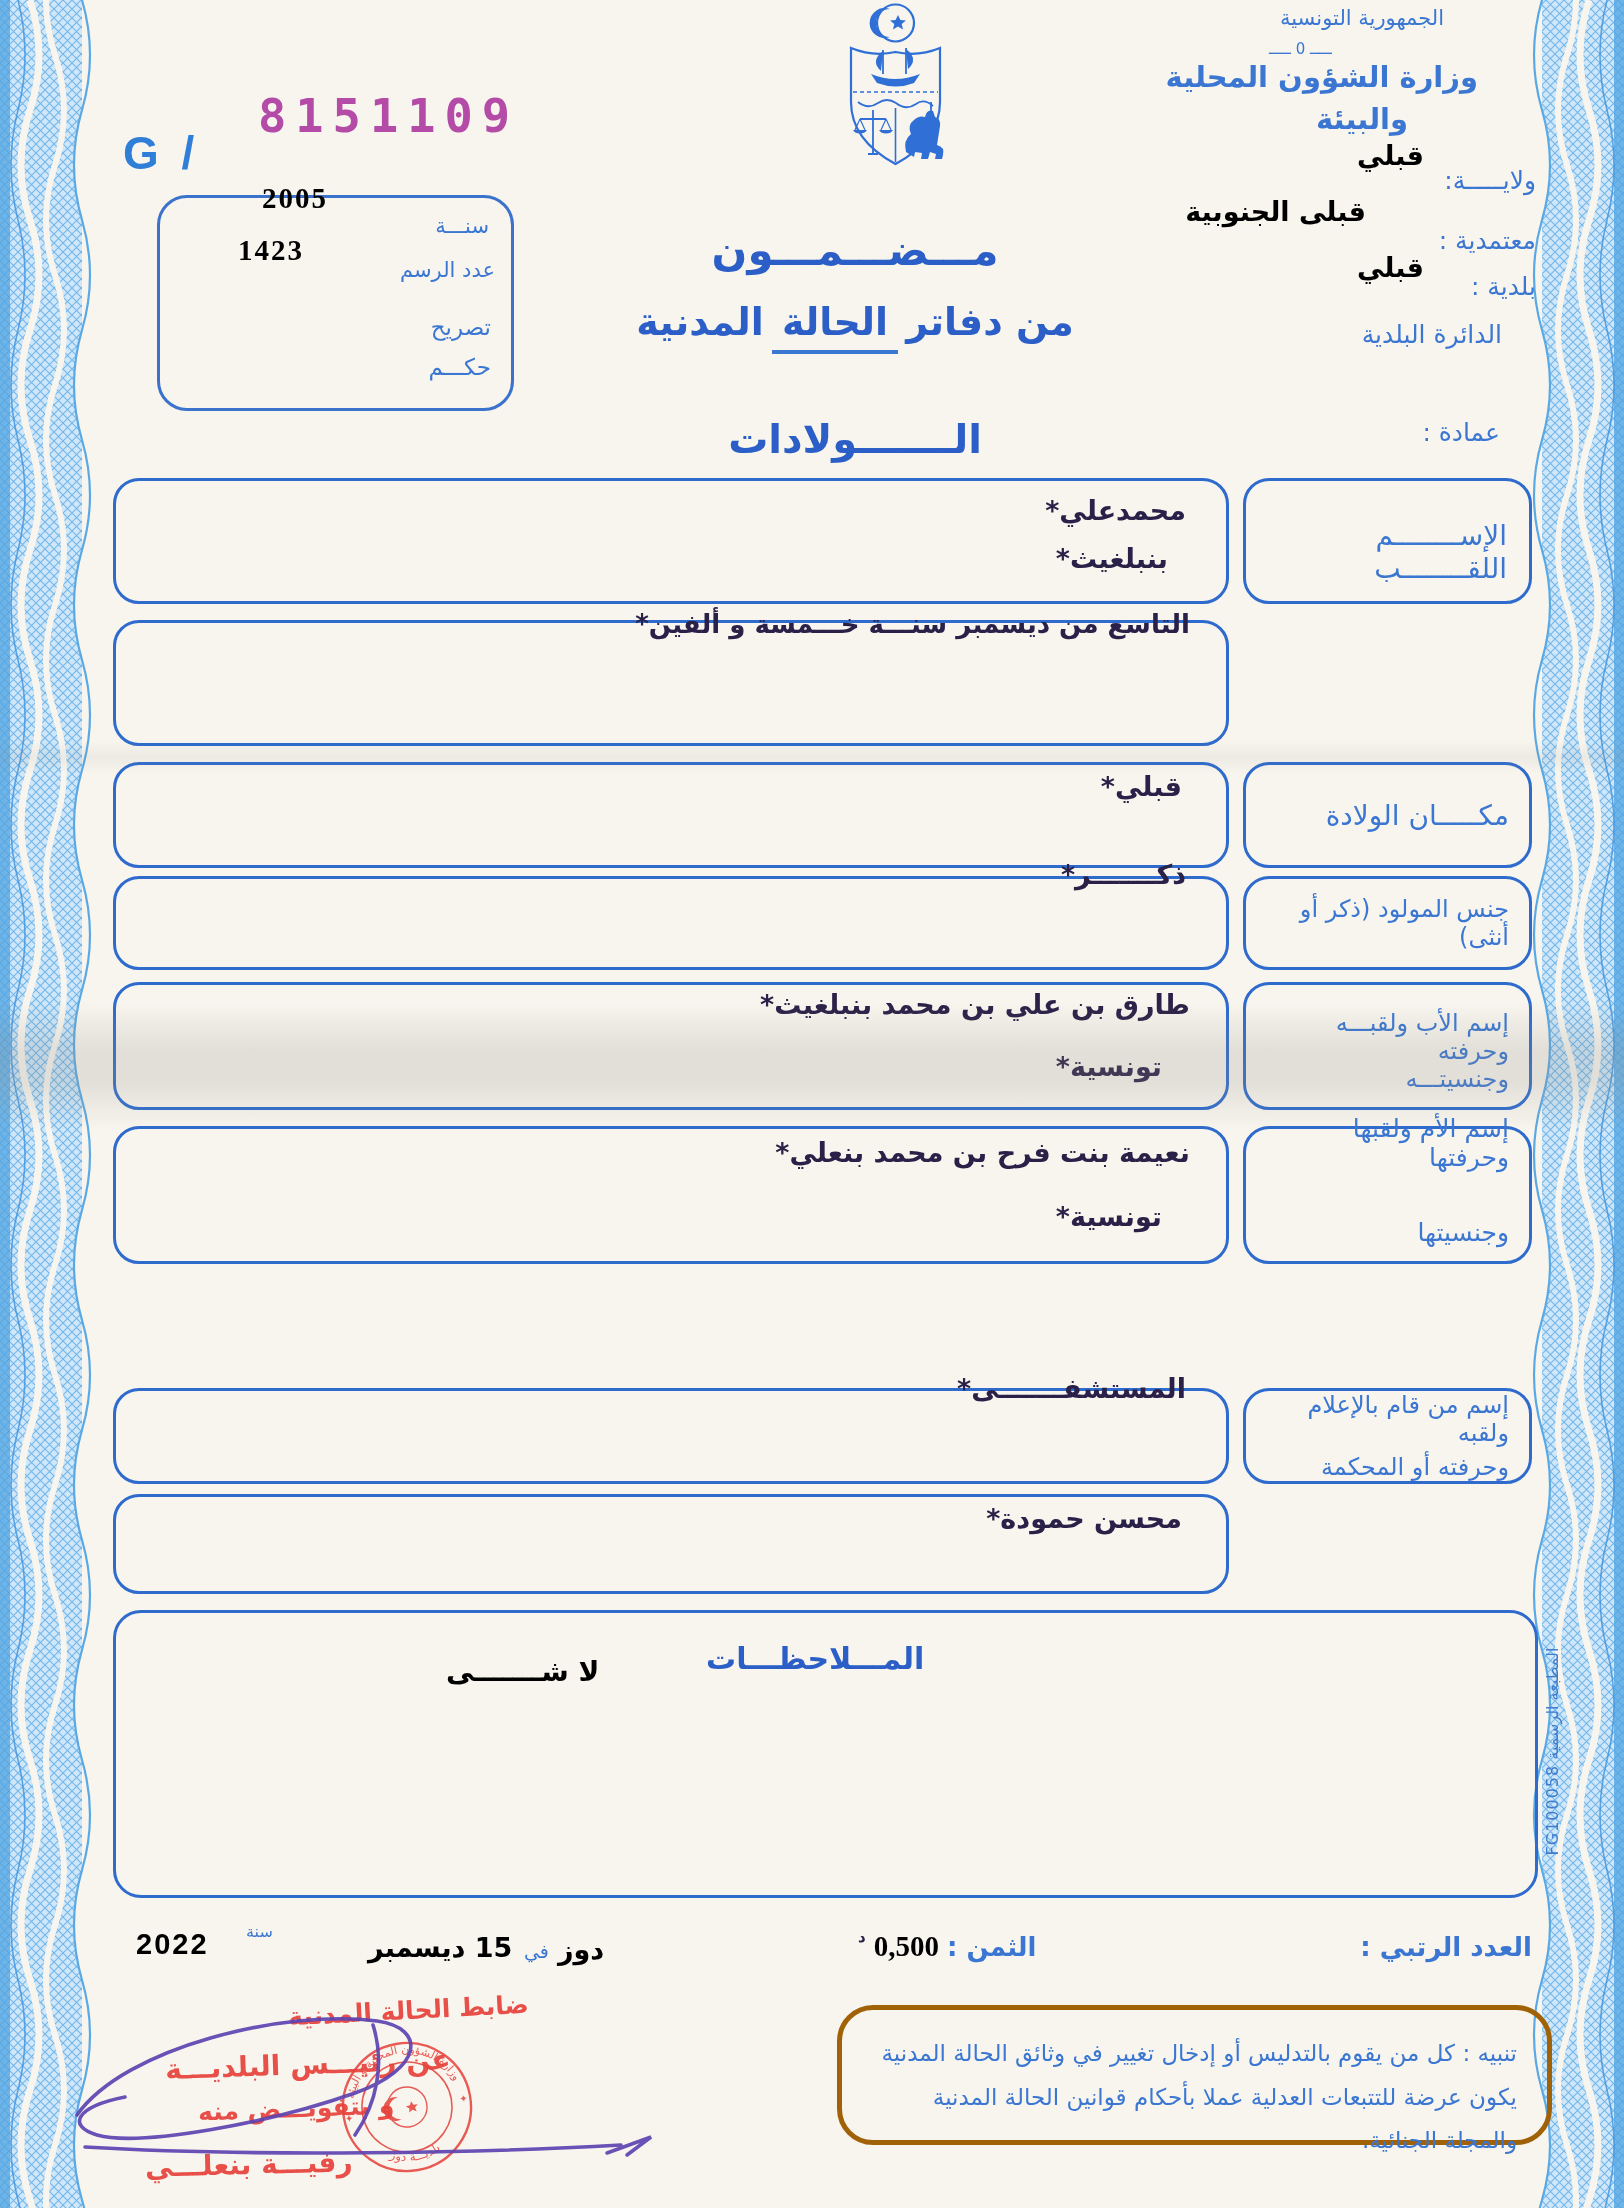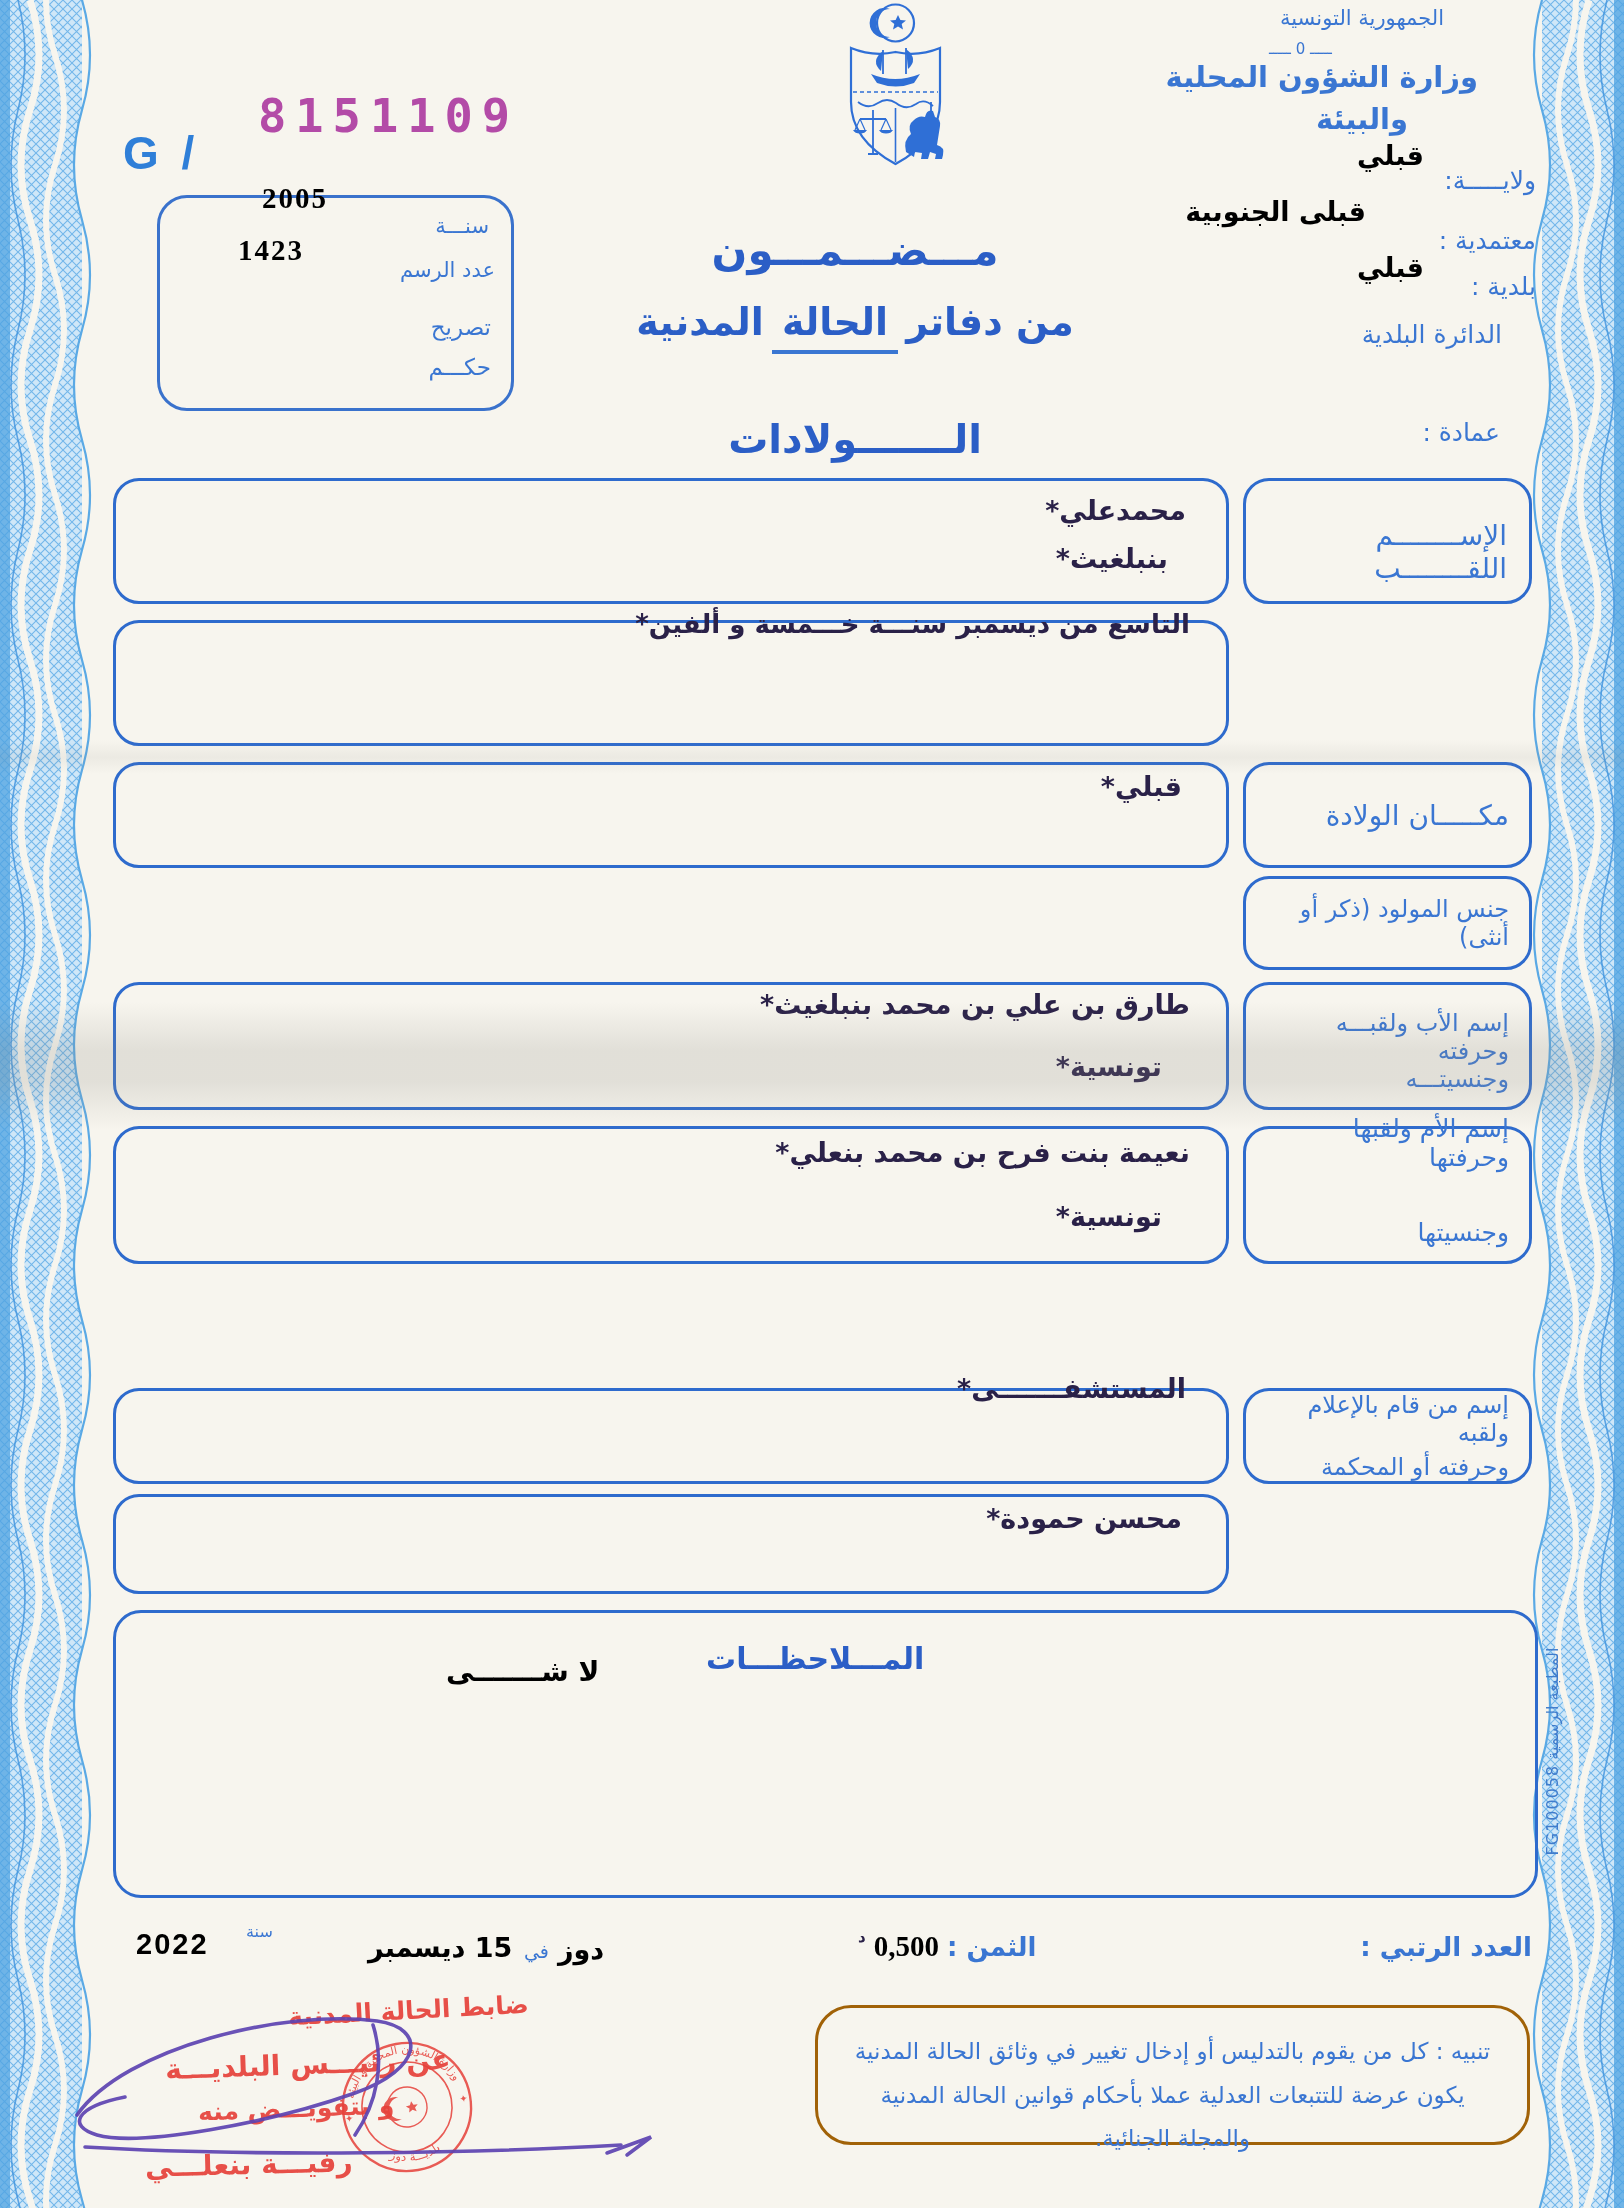--- a/index.html
+++ b/index.html
@@ -93,22 +93,22 @@
   .f-serial{right:92px;top:1932px;font-size:26px;font-weight:bold;direction:rtl;}
   .f-price{left:858px;top:1930px;font-size:26px;direction:rtl;white-space:nowrap;}
   .f-price .lab{color:#3a76d2;font-weight:bold;}
   .f-price .num{font-family:"Liberation Serif",serif;font-size:29px;margin:0 8px;}
   .f-price sup{font-size:15px;color:#2a2148;font-weight:bold;position:relative;top:-4px;}
   .f-place{left:558px;top:1934px;font-size:27px;direction:rtl;}
   .f-in{left:524px;top:1940px;font-size:19px;color:#3a76d2;}
   .f-date{left:368px;top:1932px;font-size:27px;direction:rtl;}
   .f-yearlab{left:246px;top:1922px;font-size:16px;color:#3a76d2;}
   .f-year{left:136px;top:1928px;font-size:29px;font-family:Liberation Sans, sans-serif;letter-spacing:2px;}
-  .notice{position:absolute;left:815px;top:2005px;width:715px;height:140px;border:3px solid #a16207;border-radius:36px;
-          box-sizing:border-box;padding:22px 30px;font-size:23px;color:#3a76d2;direction:rtl;text-align:center;line-height:1.9;}
+  .notice{position:absolute;left:837px;top:2005px;width:715px;height:140px;border:5px solid #a16207;border-radius:36px;
+          box-sizing:border-box;padding:22px 30px;font-size:23px;color:#3a76d2;direction:rtl;text-align:right;line-height:1.9;}
 
   
   .red{color:#e6413a;font-weight:bold;white-space:nowrap;opacity:.92;direction:rtl;}
   .officer-red{left:288px;top:1996px;font-size:25px;transform:rotate(-3deg);}
   .st1{left:165px;top:2048px;font-size:28px;transform:rotate(-2deg);}
   .st2{left:198px;top:2094px;font-size:25px;transform:rotate(-2deg);}
   .st3{left:145px;top:2148px;font-size:28px;transform:rotate(-1.5deg);letter-spacing:3px;}
   .roundstamp{left:322px;top:2022px;transform:rotate(-10deg);opacity:.85;}
   .signature{left:55px;top:1995px;}
 
@@ -224,20 +224,23 @@
   <div class="trow r3">
     <div class="vbox">
       <span class="val v1">قبلي*</span>
     </div>
     <div class="lbox center">
       <span>مكـــــان الولادة</span>
     </div>
   </div>
 
   <div class="trow r4">
+    <div class="vbox">
+      <span class="val v1">ذكـــــــر*</span>
+    </div>
     <div class="lbox center">
       <span>جنس المولود (ذكر أو أنثى)</span>
     </div>
   </div>
 
   <div class="trow r5">
     <div class="vbox">
       <span class="val v1">طارق بن علي بن محمد بنبلغيث*</span>
       <span class="val v2">تونسية*</span>
     </div>

